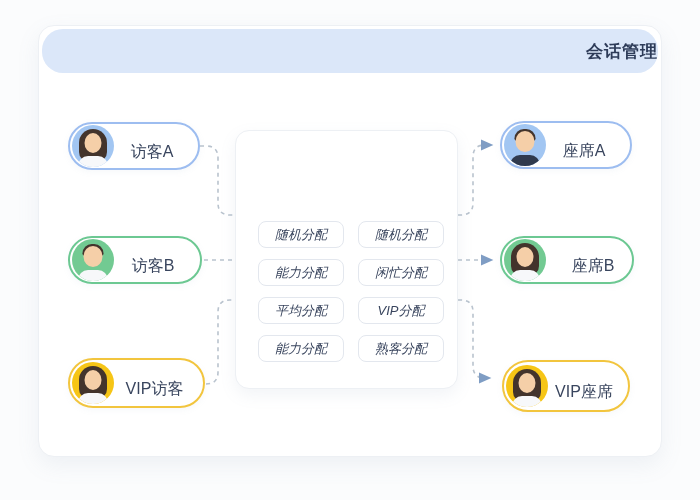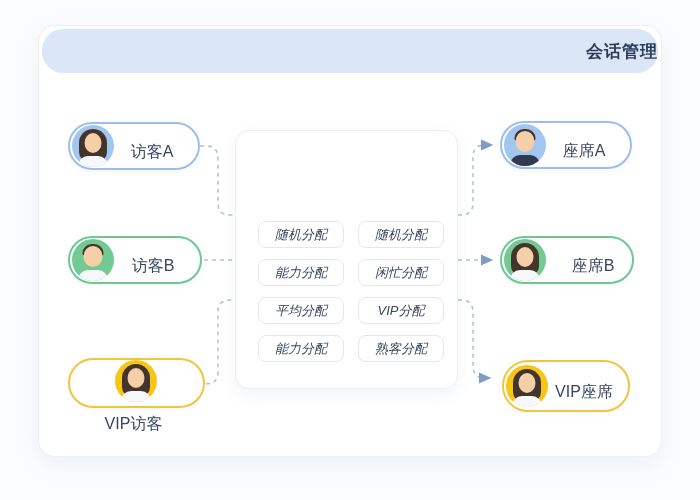--- a/index.html
+++ b/index.html
@@ -148,21 +148,21 @@
 
   <div class="pill green" style="left:68px;top:236px;width:134px;height:48px;">
     <span class="avatar m bg-green">
       <span class="hair"></span>
       <span class="face"></span>
       <span class="body"></span>
     </span>
     <span class="label">访客B</span>
   </div>
 
-  <div class="pill yellow" style="left:68px;top:358px;width:137px;height:50px;flex-direction:column;">
+  <div class="pill yellow" style="left:68px;top:358px;width:137px;height:50px;">
     <span class="avatar f bg-yellow">
       <span class="hair"></span>
       <span class="face"></span>
       <span class="body"></span>
     </span>
     <span class="label">VIP访客</span>
   </div>
 
   <div class="router-card">
     <div class="strategy-grid">

